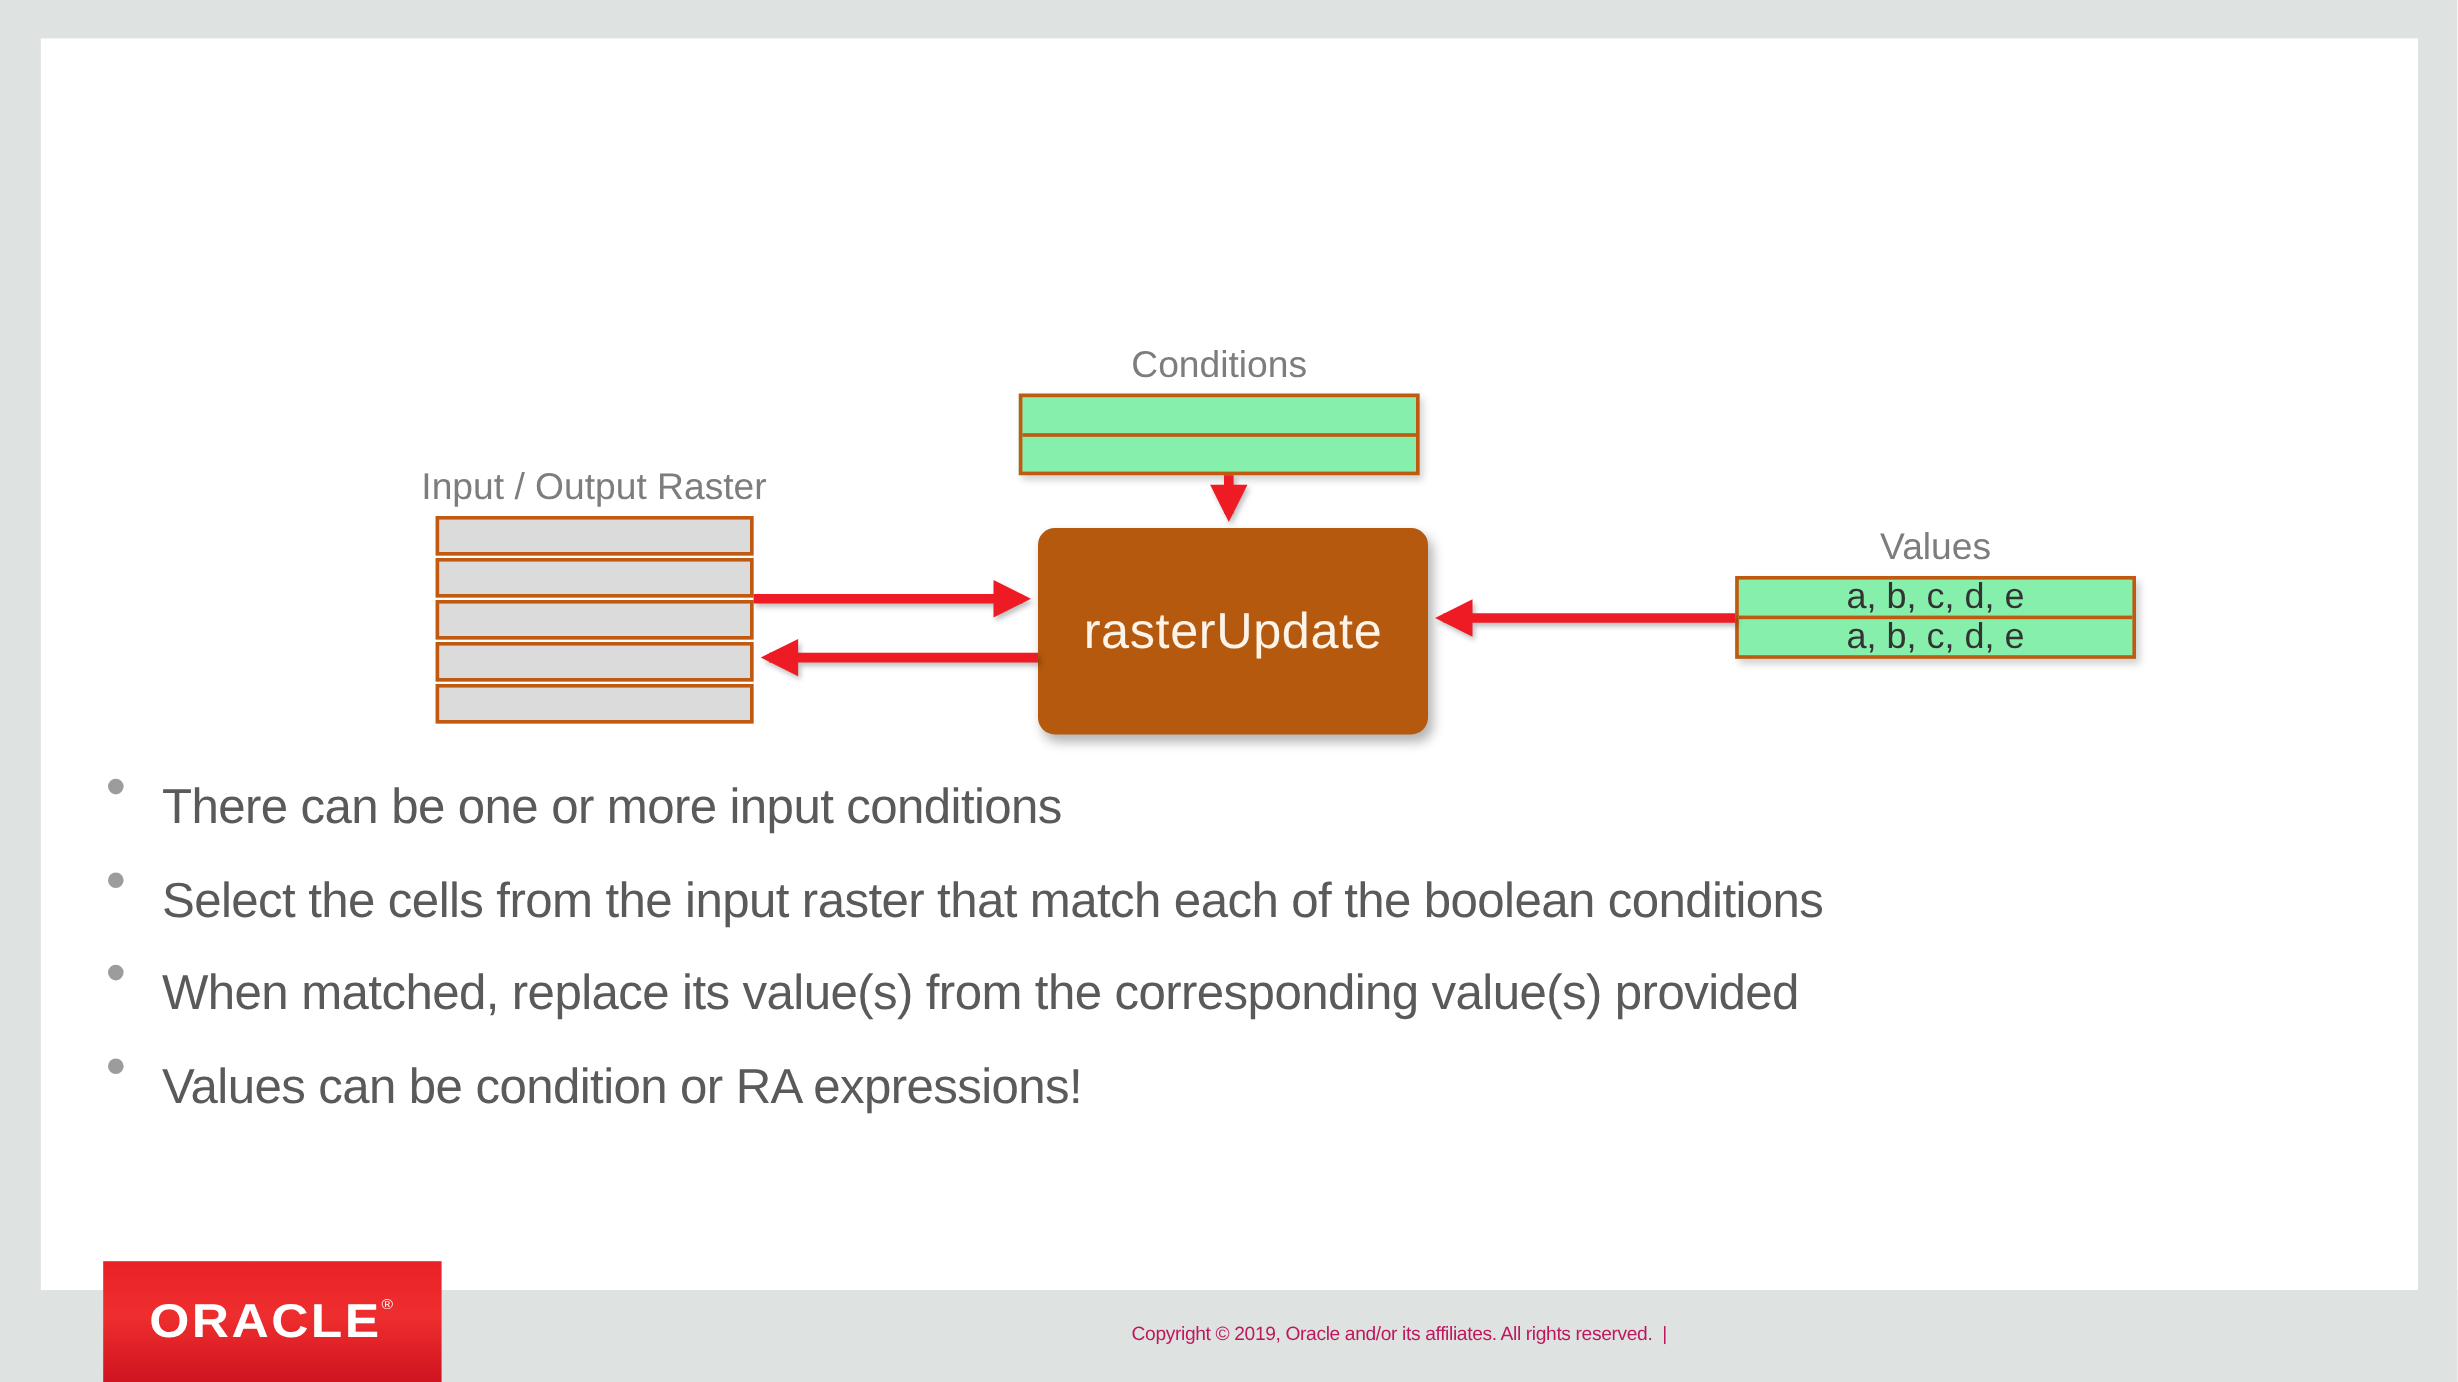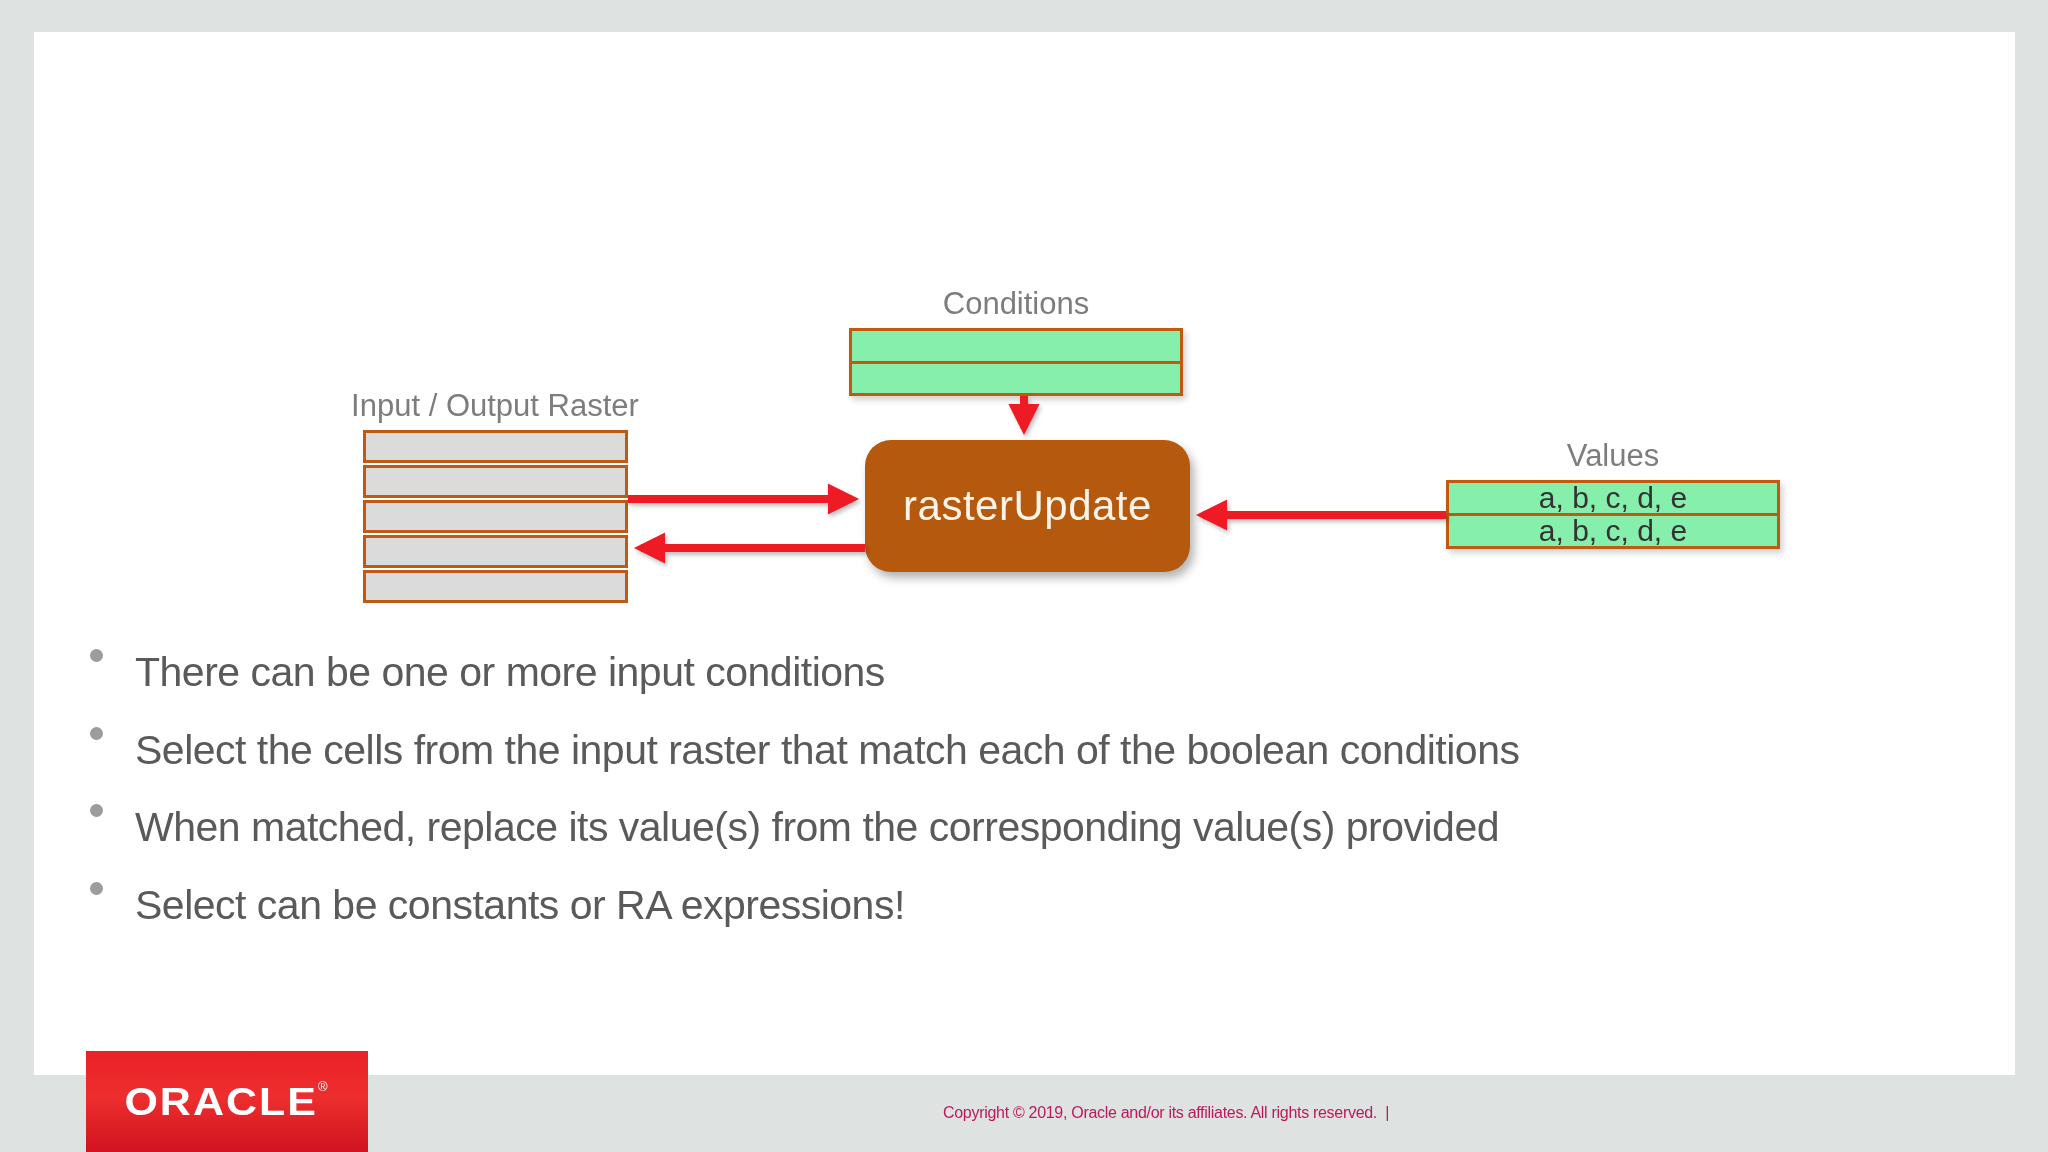--- a/index.html
+++ b/index.html
@@ -20,21 +20,21 @@
   .obox .row1{box-sizing:border-box;height:33px;border-bottom:3px solid #c05a11;}
   .obox .row2{box-sizing:border-box;height:30px;}
   .obox .vtext{display:flex;align-items:center;justify-content:center;font-size:30px;color:#333333;}
 
   
   .raster{position:absolute;left:329px;top:398px;width:265px;}
   .raster .cell{box-sizing:border-box;height:33px;border:3px solid #c05a11;background:#dbdbdb;margin-bottom:2px;}
   .raster .cell:last-child{margin-bottom:0;}
 
   
-  .process{position:absolute;left:831px;top:408px;width:325px;height:132px;border-radius:26px;
+  .process{position:absolute;left:831px;top:408px;width:325px;height:172px;border-radius:14px;
     background:#b5590e;box-shadow:4px 6px 10px rgba(0,0,0,0.30);
     display:flex;align-items:center;justify-content:center;}
   .process span{font-size:42px;color:#fcf4e8;letter-spacing:0.5px;}
 
   .arrows{position:absolute;left:0;top:0;width:1981px;height:1043px;pointer-events:none;}
 
   
   .bullets{position:absolute;left:56px;top:617px;}
   .bullet-row{display:flex;align-items:flex-start;height:77.5px;}
   .bullet-dot{width:13px;height:13px;border-radius:50%;background:#9c9c9c;margin-right:32px;flex:0 0 auto;}
@@ -107,21 +107,21 @@
       <div class="bullet-row">
         <span class="bullet-dot"></span>
         <span class="bullet-text">Select the cells from the input raster that match each of the boolean conditions</span>
       </div>
       <div class="bullet-row">
         <span class="bullet-dot"></span>
         <span class="bullet-text">When matched, replace its value(s) from the corresponding value(s) provided</span>
       </div>
       <div class="bullet-row">
         <span class="bullet-dot"></span>
-        <span class="bullet-text">Select can be constants or RA expressions!</span>
+        <span class="bullet-text">Values can be condition or RA expressions!</span>
       </div>
     </div>
   </div>
 
   <div class="logo">
     <span class="word"><span>ORACLE</span><sup>®</sup></span>
   </div>
 
   <div class="copyright">Copyright © 2019, Oracle and/or its affiliates. All rights reserved.  |</div>
 </div>

